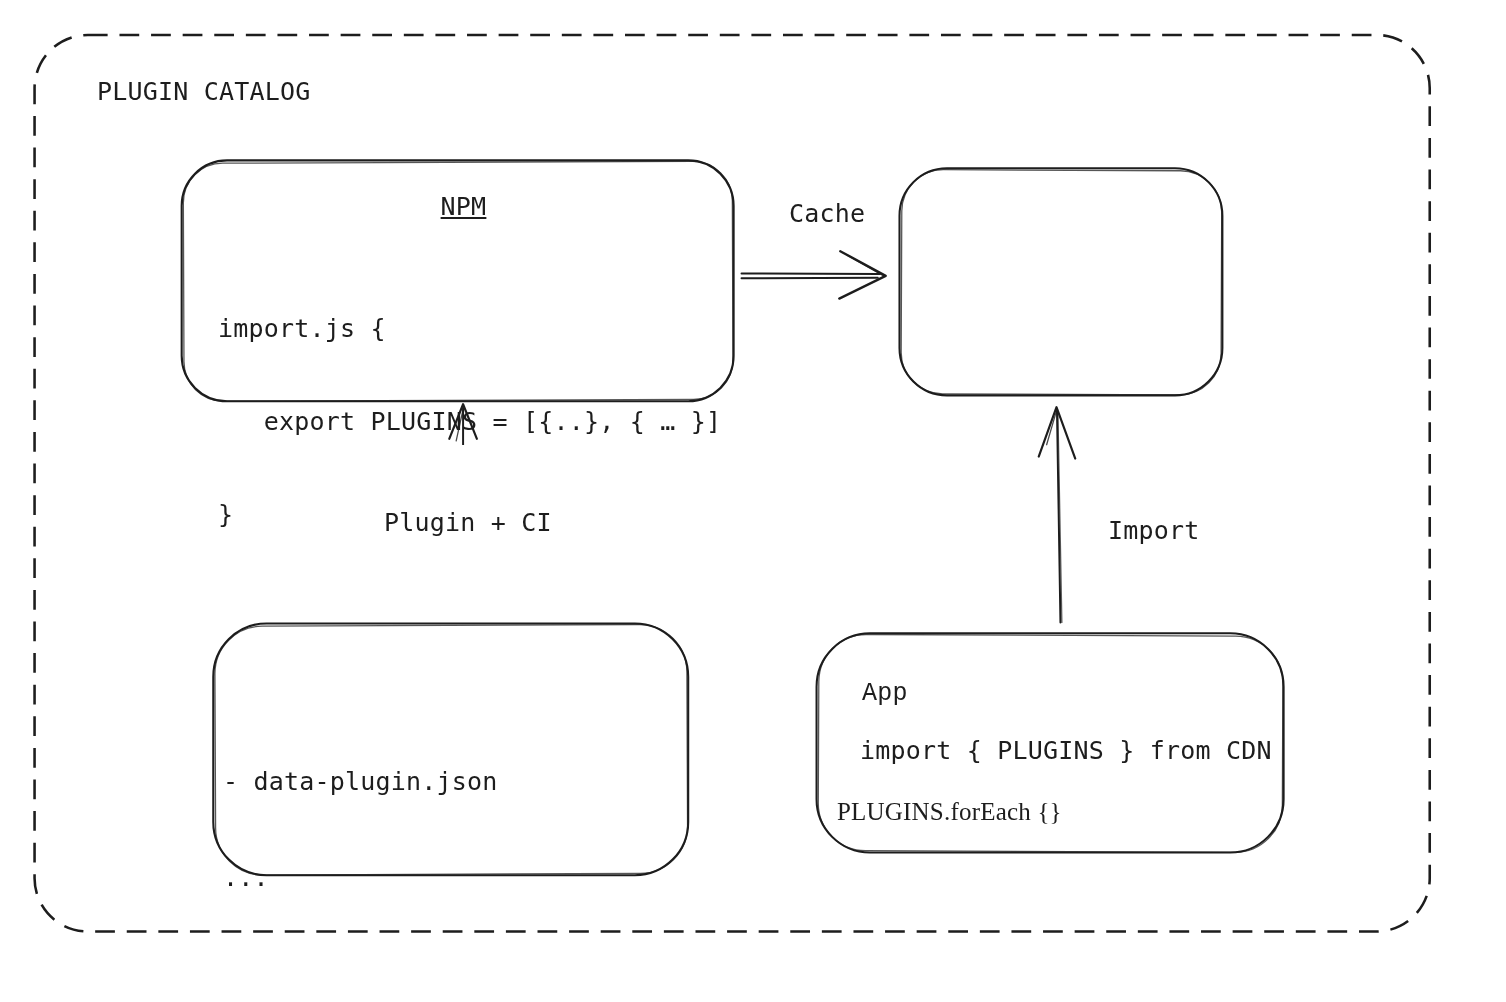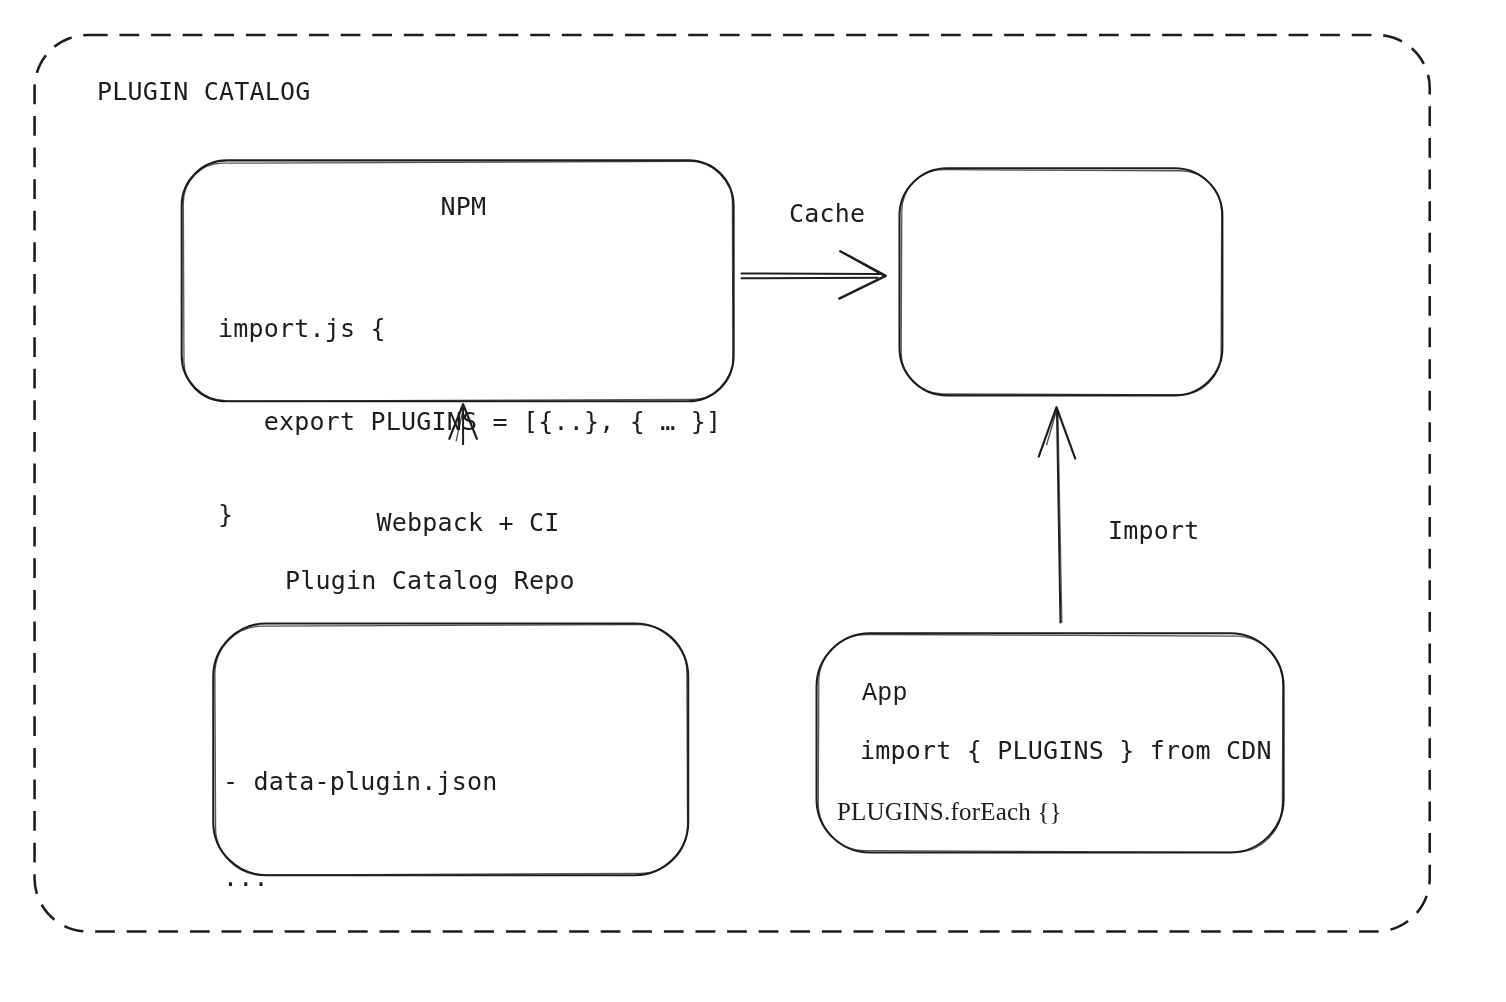--- a/index.html
+++ b/index.html
@@ -72,35 +72,34 @@
     <g stroke-linecap="round" stroke-linejoin="round">
       <path d="M1074 624 C1073 550 1071.5 480 1070.5 410" stroke-width="2"></path>
       <path d="M1075.5 624 C1074.5 552 1073 482 1071.5 412" stroke-width="1.2" opacity="0.7"></path>
       <path d="M1052 456 L1070 406 L1089 458" stroke-width="2.2"></path>
       <path d="M1060 444 L1070.5 408" stroke-width="1.3" opacity="0.8"></path>
     </g>
   </svg>
 
   <div class="txt" style="left:97px; top:76px;">PLUGIN CATALOG</div>
 
-  <div class="txt center" style="left:184px; top:191px; width:559px;">NPM</div>
+  <div class="txt center" style="left:184px; top:191px; width:559px;text-decoration:underline;">NPM</div>
   <div class="txt" style="left:218px; top:251px;">
     <div>import.js {</div>
     <div>   export PLUGINS = [{..}, { … }]</div>
     <div>}</div>
   </div>
 
 
   <div class="txt" style="left:789px; top:198px;">Cache</div>
 
   <div class="txt center label-bg" style="left:348px; top:445px; width:240px;">
-    <div>Webpack + CI</div>
+    <div>Plugin + CI</div>
   </div>
 
-  <div class="txt" style="left:285px; top:565px;">Plugin Catalog Repo</div>
   <div class="txt list" style="left:223px; top:702px;">
     <div>- data-plugin.json</div>
     <div>...</div>
   </div>
 
   <div class="txt" style="left:1108px; top:515px;">Import</div>
 
   <div class="txt" style="left:862px; top:678px;font-family:Liberation Mono, monospace;">App</div>
   <div class="txt" style="left:860px; top:735px;">import { PLUGINS } from CDN</div>
   <div class="txt" style="left:837px; top:796px;font-family:Liberation Serif, serif;">PLUGINS.forEach {}</div>

